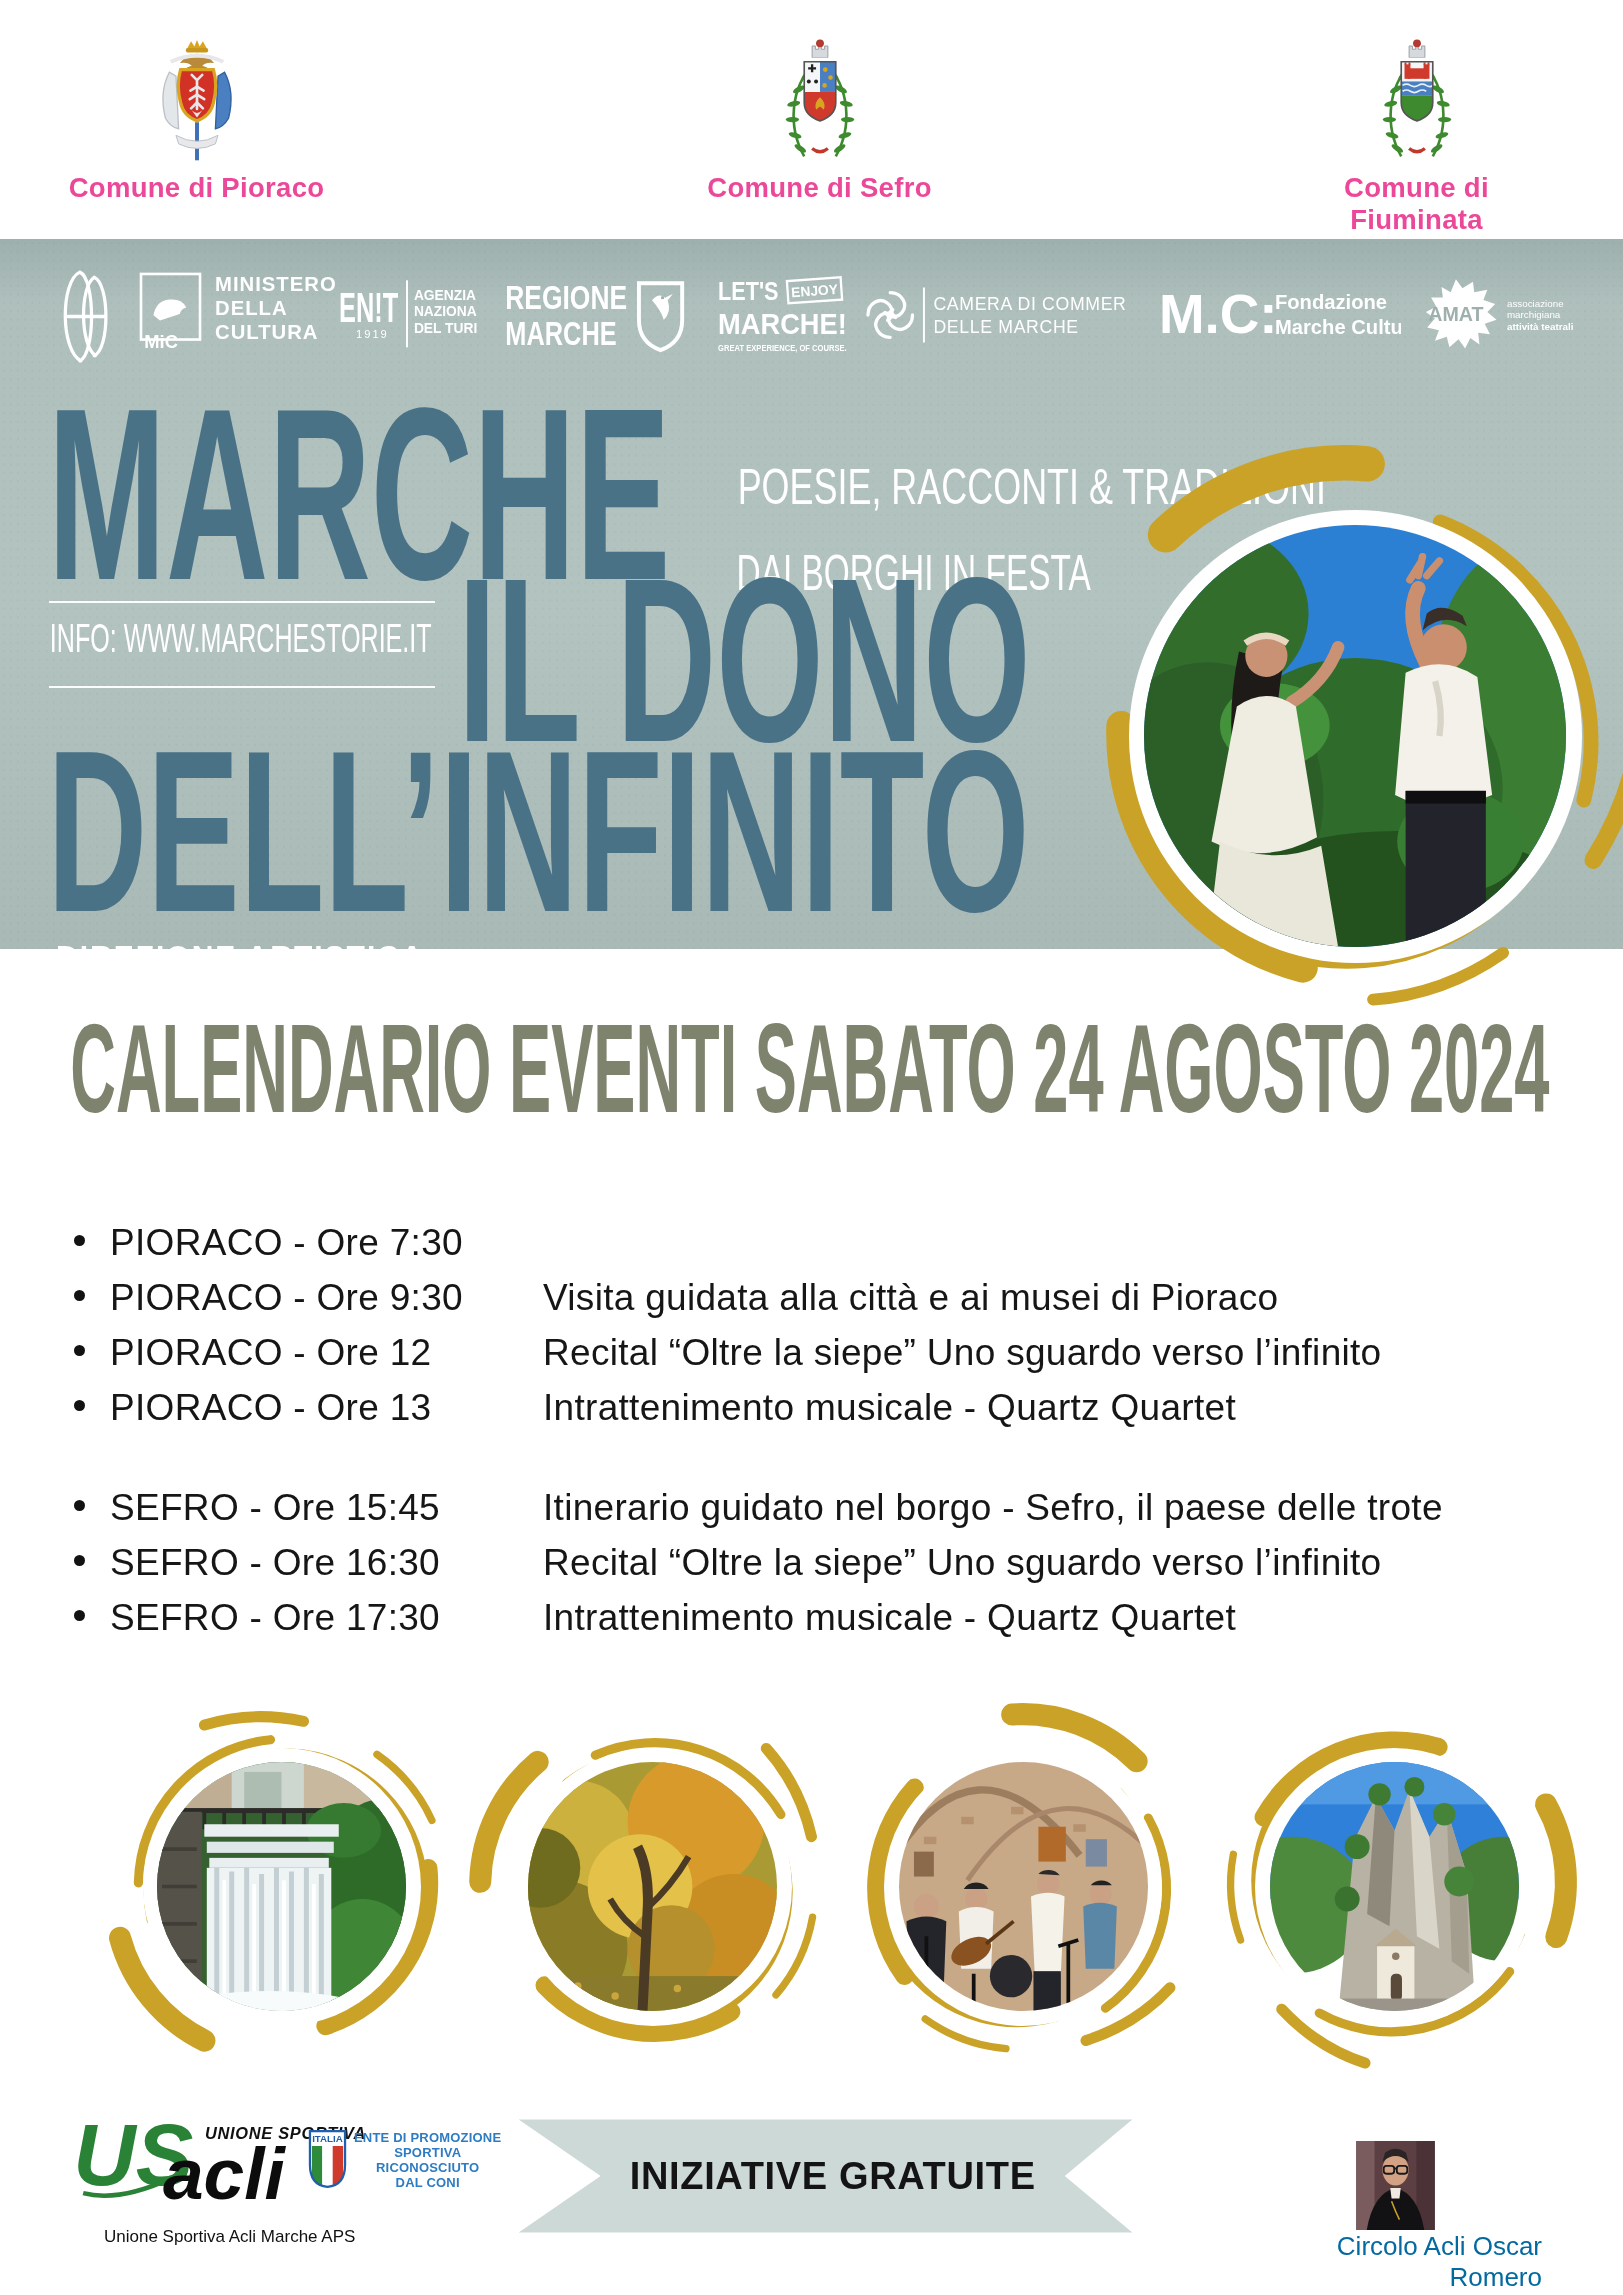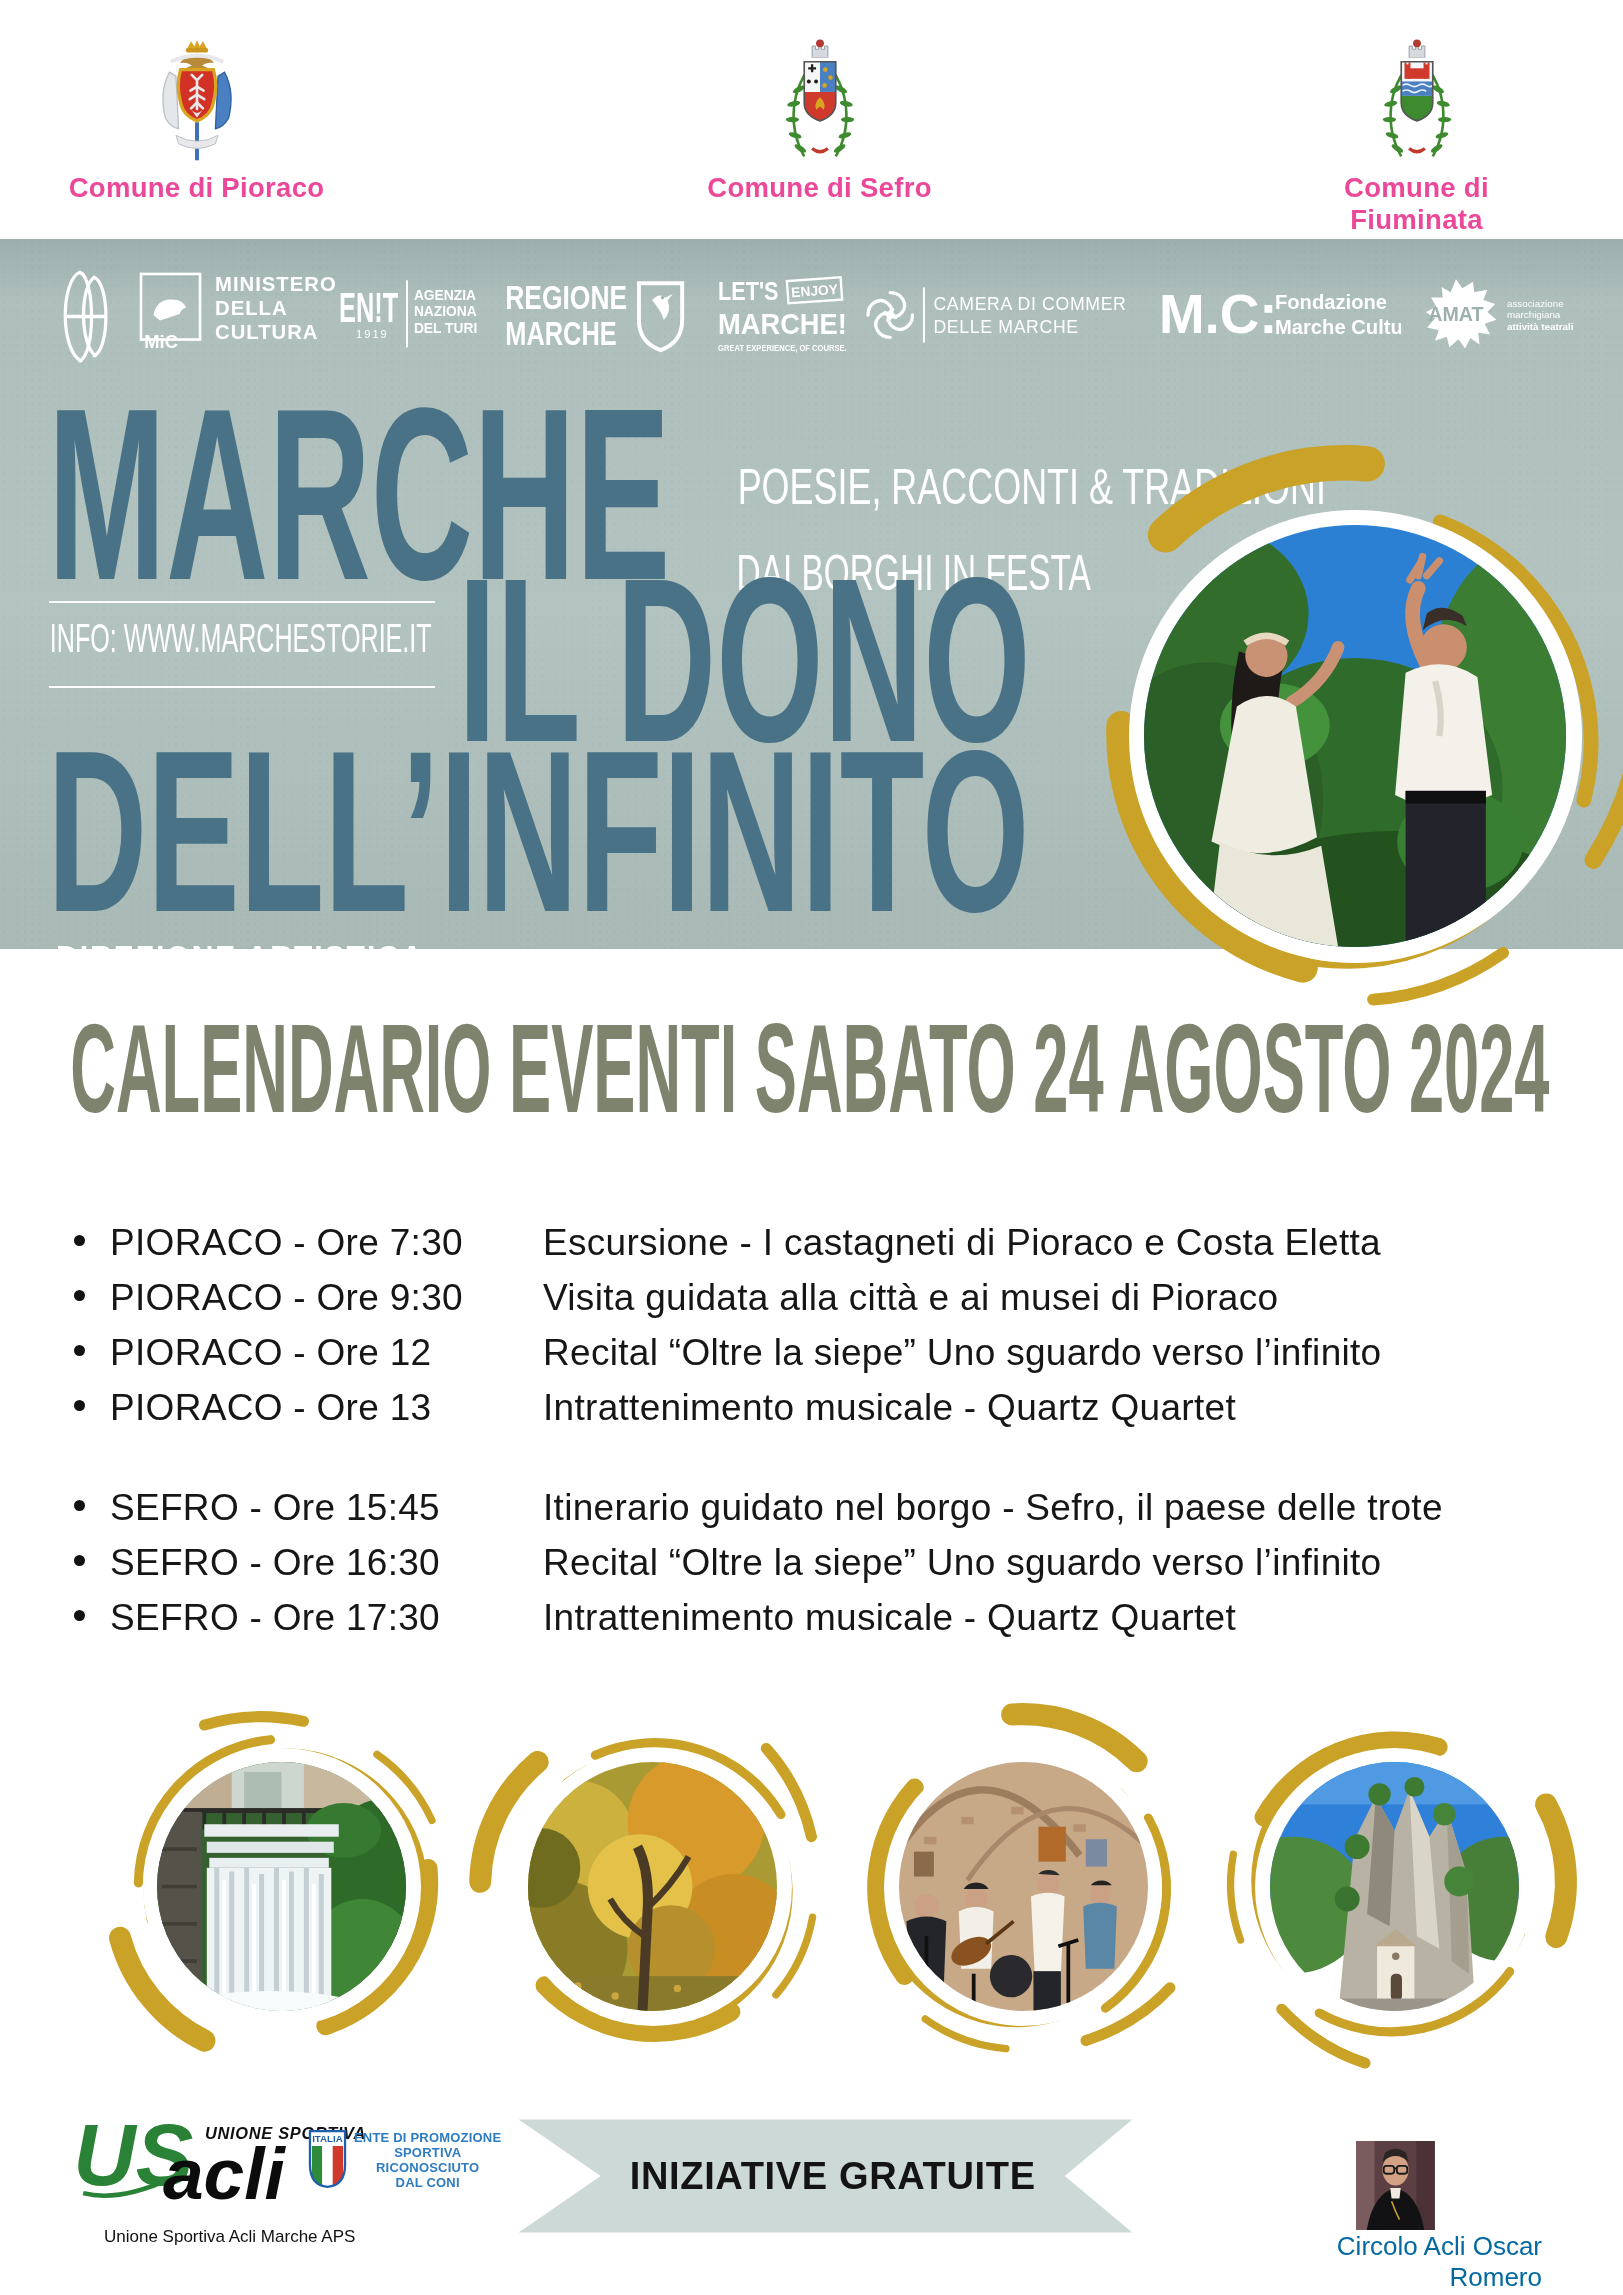--- a/index.html
+++ b/index.html
@@ -274,21 +274,20 @@
   </svg>
 </div>
 
 <svg class="abs" style="left:69px;top:1019px;" width="1489" height="104" viewBox="0 0 2270 158">
   <text x="2" y="142" font-size="192" font-weight="bold" fill="#7e836d" textLength="2255" lengthAdjust="spacingAndGlyphs">CALENDARIO EVENTI SABATO 24 AGOSTO 2024</text>
 </svg>
 
 <div class="event" style="top:1221px;">
   <span class="dot"></span>
   <span class="where">PIORACO - Ore 7:30</span>
-  <span class="what">Escursione - I castagneti di Pioraco e Costa Eletta</span>
 </div>
 <div class="event" style="top:1276px;">
   <span class="dot"></span>
   <span class="where">PIORACO - Ore 9:30</span>
   <span class="what">Visita guidata alla città e ai musei di Pioraco</span>
 </div>
 <div class="event" style="top:1331px;">
   <span class="dot"></span>
   <span class="where">PIORACO - Ore 12</span>
   <span class="what">Recital “Oltre la siepe” Uno sguardo verso l’infinito</span>

